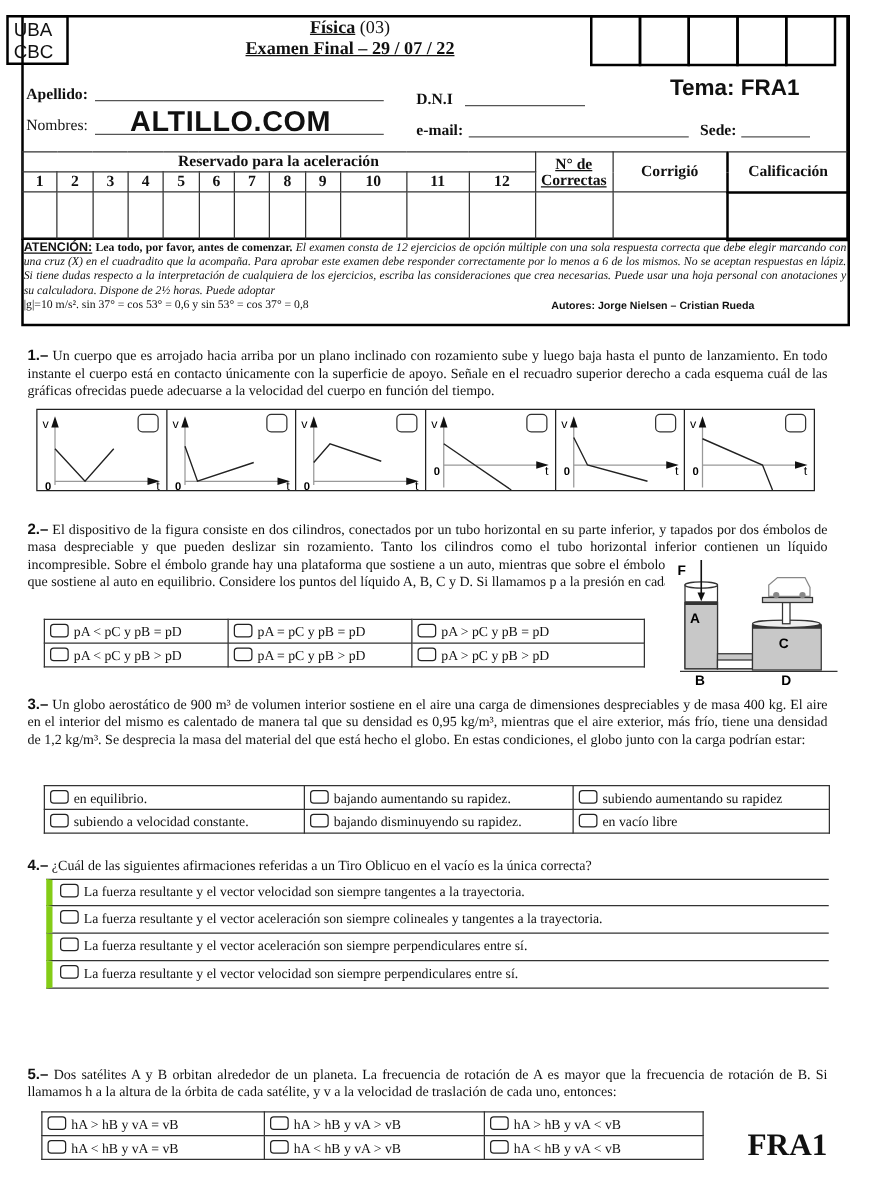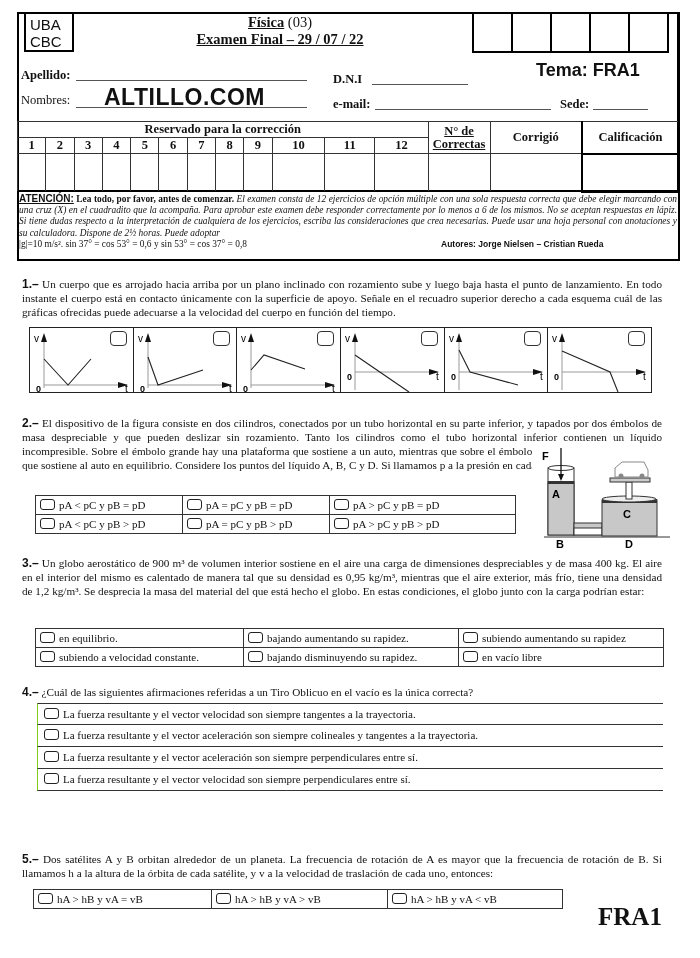--- a/index.html
+++ b/index.html
@@ -1,21 +1,21 @@
 <!DOCTYPE html>
 <html><head>
 <meta charset="utf-8">
 <style>
   * { box-sizing: border-box; margin: 0; padding: 0; }
   body { width: 700px; height: 958px; background: #fff; font-family: "Liberation Serif", serif; color: #111; position: relative; overflow: hidden; }
   .abs { position: absolute; }
   .sans { font-family: "Liberation Sans", sans-serif; }
   
   .frame { left: 17px; top: 12px; width: 663px; height: 180px; border: 2px solid #000; border-right: 3px solid #000; }
-  .uba { left: 24px; top: 12px; width: 50px; height: 40px; border: 2px solid #000; font-size: 15px; line-height: 17px; padding: 2px 4px; font-weight: normal; }
+  .uba { left: 5px; top: 12px; width: 50px; height: 40px; border: 2px solid #000; font-size: 15px; line-height: 17px; padding: 2px 4px; font-weight: normal; }
   .title { left: 150px; top: 14px; width: 260px; text-align: center; font-size: 14.5px; font-weight: bold; line-height: 17px; }
   .title span { text-decoration: underline; }
   .boxes { left: 474px; top: 12px; height: 41px; display: flex; }
   .boxes div { width: 41px; height: 41px; border: 2px solid #000; margin-left: -2px; }
   .lbl { font-size: 12.5px; font-weight: bold; }
   .line { border-bottom: 1px solid #555; }
   .altillo { font-family: "Liberation Sans", sans-serif; font-weight: bold; font-size: 23px; letter-spacing: 0.5px; }
   .tema { font-family: "Liberation Sans", sans-serif; font-weight: bold; font-size: 18px; }
   
   table.grid { border-collapse: collapse; position: absolute; left: 17px; top: 121px; width: 663px; }
@@ -27,21 +27,21 @@
   .qn { font-family: "Liberation Sans", sans-serif; font-weight: bold; font-size: 12px; }
   .chk { display: inline-block; width: 15px; height: 11px; border: 1.5px solid #222; border-radius: 3px; vertical-align: -1px; margin-right: 4px; }
   table.opts { border-collapse: collapse; position: absolute; }
   table.opts td { border: 1px solid #333; font-size: 11px; padding: 1px 4px; height: 19px; }
   .graphs { left: 29px; top: 327px; width: 623px; height: 66px; border: 1px solid #222; display: flex; }
   .graph { flex: 1; border-right: 1px solid #222; position: relative; }
   .graph:last-child { border-right: none; }
   .graph svg { position: absolute; left: 0; top: 0; }
   .gbox { position: absolute; right: 6px; top: 3px; width: 17px; height: 15px; border: 1.2px solid #333; border-radius: 4px; }
   .list4 { left: 37px; top: 703px; width: 626px; }
-  .list4 .row { border-bottom: 1px solid #333; border-left: 1px solid #84cc16; height: 22px; font-size: 11px; line-height: 21px; padding-left: 6px; }
+  .list4 .row { border-bottom: 1px solid #333; border-left: 5px solid #84cc16; height: 22px; font-size: 11px; line-height: 21px; padding-left: 6px; }
   .list4 .row:first-child { border-top: 1px solid #333; }
   .fra { font-family: Liberation Serif, serif; font-weight: bold; font-size: 25px; }
 </style>
 </head>
 <body>
 
 <div class="abs frame"></div>
 <div class="abs uba sans">
   <div>UBA</div>
   <div>CBC</div>
@@ -68,21 +68,21 @@
 <div class="abs line" style="left:372px;top:84px;width:96px;"></div>
 <div class="abs lbl" style="left:333px;top:97px;">e-mail:</div>
 <div class="abs line" style="left:375px;top:109px;width:176px;"></div>
 <div class="abs lbl" style="left:560px;top:97px;">Sede:</div>
 <div class="abs line" style="left:593px;top:109px;width:55px;"></div>
 <div class="abs tema" style="left:536px;top:60px;">Tema: FRA1</div>
 
 <table class="grid">
   <tbody>
       <tr style="height:16px;">
-    <td colspan="12">Reservado para la corrección</td>
+    <td colspan="12">Reservado para la aceleración</td>
     <td rowspan="2" style="width:62px;line-height:13px;text-decoration:underline;">N° de Correctas</td>
     <td rowspan="2" style="width:92px;">Corrigió</td>
     <td rowspan="2" style="width:97px;border-left:2px solid #000;border-right:2px solid #000;border-bottom:2px solid #000;">Calificación</td>
   </tr>
   <tr style="height:16px;">
     <td>1</td>
     <td>2</td>
     <td>3</td>
     <td>4</td>
     <td>5</td>
@@ -300,16 +300,21 @@
   <span class="qn">5.–</span>
   <span>Dos satélites A y B orbitan alrededor de un planeta. La frecuencia de rotación de A es mayor que la frecuencia de rotación de B. Si llamamos h a la altura de la órbita de cada satélite, y v a la velocidad de traslación de cada uno, entonces:</span>
 </div>
 <table class="opts" style="left:33px;top:889px;width:530px;border-radius:16px;">
   <tbody>
       <tr>
     <td style="width:178px;"><span class="chk"></span><span>hA &gt; hB y vA = vB</span></td>
     <td style="width:176px;"><span class="chk"></span><span>hA &gt; hB y vA &gt; vB</span></td>
     <td><span class="chk"></span><span>hA &gt; hB y vA &lt; vB</span></td>
   </tr>
+  <tr>
+    <td><span class="chk"></span><span>hA &lt; hB y vA = vB</span></td>
+    <td><span class="chk"></span><span>hA &lt; hB y vA &gt; vB</span></td>
+    <td><span class="chk"></span><span>hA &lt; hB y vA &lt; vB</span></td>
+  </tr>
 </tbody>
   </table>
 
 <div class="abs fra" style="left:598px;top:903px;">FRA1</div>
 
 </body></html>

